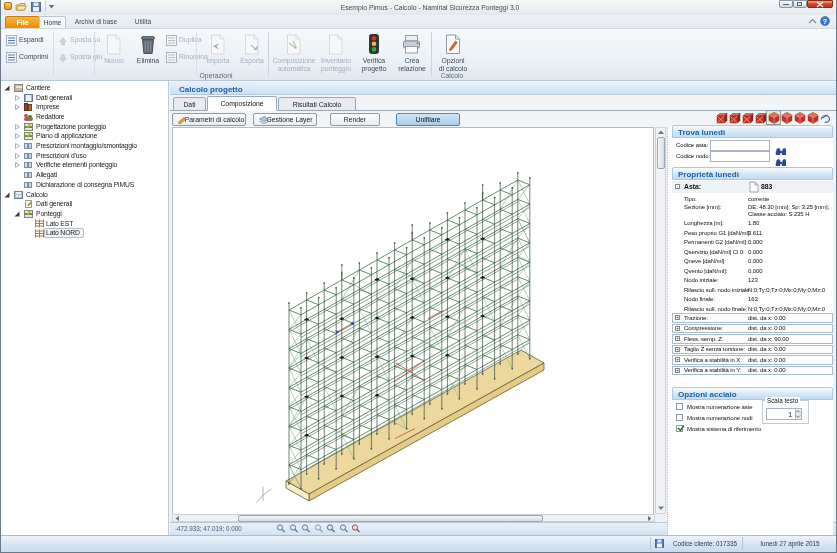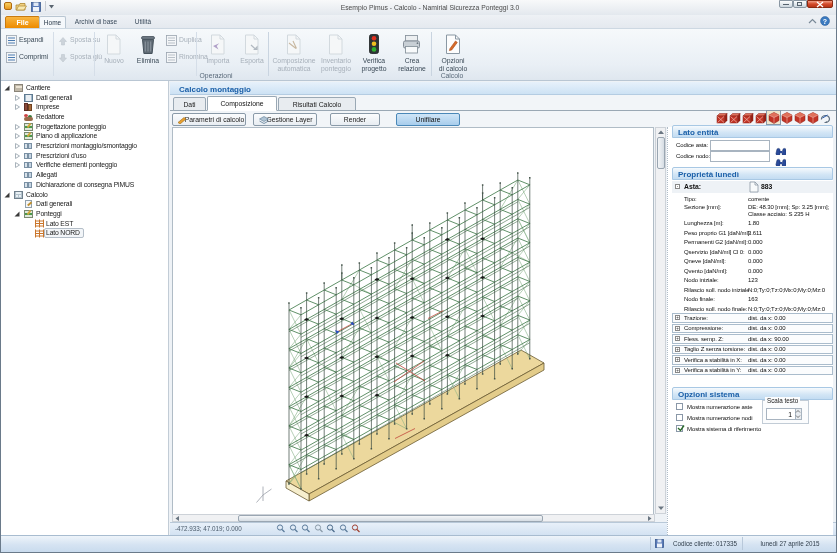--- a/index.html
+++ b/index.html
@@ -248,21 +248,21 @@
 <svg class="abs" style="left:34px;top:219px" width="11" height="9">
     <path d="M1.5 0.5v8M5.5 0.5v8M9.5 0.5v8M1 2h9M1 4.5h9M1 7h9" stroke="#c8742a" stroke-width="1" fill="none"></path>
   </svg>
 <div class="abs" style="left:46px;top:219.5px;font-size:6.8px;letter-spacing:-0.15px;color:#1a1a1a;white-space:nowrap">Lato EST</div>
 <svg class="abs" style="left:34px;top:229px" width="11" height="9">
     <path d="M1.5 0.5v8M5.5 0.5v8M9.5 0.5v8M1 2h9M1 4.5h9M1 7h9" stroke="#c8742a" stroke-width="1" fill="none"></path>
   </svg>
 <div class="abs" style="left:44px;top:227.7px;width:40px;height:10px;background:#f2f5f8;border:1px solid #b4bec8;border-radius:2px"></div>
 <div class="abs" style="left:46px;top:229.2px;font-size:6.8px;letter-spacing:-0.15px;color:#1a1a1a;white-space:nowrap">Lato NORD</div>
 <div class="abs" style="left:170px;top:82px;width:666px;height:13px;background:linear-gradient(#e7f1fb,#cde2f4);border-bottom:1px solid #b4cce2"></div>
-<div class="hdr" style="left:179px;top:84.5px">Calcolo montaggio</div>
+<div class="hdr" style="left:179px;top:84.5px">Calcolo progetto</div>
 <div class="abs" style="left:170px;top:95px;width:666px;height:32px;background:#f2f5f8"></div>
 <div class="abs" style="left:170px;top:110px;width:666px;height:1px;background:#9aa8b4"></div>
 <div class="abs" style="left:173px;top:97px;width:33px;height:14px;background:#e8ecf0;border:1px solid #9aa8b4;border-radius:2px 2px 0 0;font-size:6.8px;text-align:center;line-height:13px;color:#222">Dati</div>
 <div class="abs" style="left:207px;top:95.5px;width:70px;height:15.5px;background:#fff;border:1px solid #9aa8b4;border-bottom:1px solid #fff;border-radius:2px 2px 0 0;font-size:6.8px;text-align:center;line-height:13px;color:#111">Composizione</div>
 <div class="abs" style="left:278px;top:97px;width:78px;height:14px;background:#e8ecf0;border:1px solid #9aa8b4;border-radius:2px 2px 0 0;font-size:6.8px;text-align:center;line-height:13px;color:#222">Risultati Calcolo</div>
 <div class="tbtn" style="left:172px;width:74px"><svg class="abs" style="left:4px;top:2.5px" width="10" height="8">
       <path d="M1 6.5l6-5l2 1.5l-6 5Z" fill="#e8a030" stroke="#a06a10" stroke-width="0.6"></path>
     </svg><span style="margin-left:11px">Parametri di calcolo</span></div>
 <div class="tbtn" style="left:253px;width:64px"><svg class="abs" style="left:5px;top:2.5px" width="10" height="8">
       <path d="M5 0.5l4.5 2.5L5 5.5L0.5 3Z" fill="#b0c4d4" stroke="#5a7a94" stroke-width="0.6"></path>
@@ -379,21 +379,21 @@
 <svg class="abs" style="left:338.5px;top:523.5px" width="10" height="9">
     <circle cx="4" cy="3.5" r="2.6" fill="none" stroke="#5a7a9a" stroke-width="1"></circle>
     <path d="M6 5.5l2.5 2.5" stroke="#5a7a9a" stroke-width="1.2"></path>
   </svg>
 <svg class="abs" style="left:351.0px;top:523.5px" width="10" height="9">
     <circle cx="4" cy="3.5" r="2.6" fill="none" stroke="#a04030" stroke-width="1"></circle>
     <path d="M6 5.5l2.5 2.5" stroke="#a04030" stroke-width="1.2"></path>
   </svg>
 <div class="abs" style="left:667px;top:127px;width:166px;height:408px;background:#fff;border-left:1px dotted #b0bcc8"></div>
 <div class="ghead" style="top:125px"></div>
-<div class="hdr" style="left:678px;top:127.5px">Lato entità</div>
+<div class="hdr" style="left:678px;top:127.5px">Trova lunedì</div>
 <div class="abs pl" style="left:676px;top:142px">Codice asta:</div>
 <div class="abs" style="left:710px;top:139.5px;width:60px;height:11px;background:#fff;border:1px solid #a8b4c0"></div>
 <div class="abs" style="left:775px;top:141px"><svg width="11" height="8">
       <path d="M1 6.5a2 2 0 1 0 4 0l0-3.5a1.6 1.6 0 0 0-3.2 0Z" fill="#2a4a9a" stroke="#16306e" stroke-width="0.6"></path>
       <path d="M7 6.5a2 2 0 1 0 4 0l0-3.5a1.6 1.6 0 0 0-3.2 0Z" fill="#2a4a9a" stroke="#16306e" stroke-width="0.6"></path>
       <path d="M5 4h2v2H5Z" fill="#2a4a9a"></path>
     </svg></div>
 <div class="abs pl" style="left:676px;top:153px">Codice nodo:</div>
 <div class="abs" style="left:710px;top:150.5px;width:60px;height:11px;background:#fff;border:1px solid #a8b4c0"></div>
 <div class="abs" style="left:775px;top:152px"><svg width="11" height="8">
@@ -453,21 +453,21 @@
 <div class="abs pl" style="left:748px;top:346.0px">dist. da x: 0.00</div>
 <div class="abs" style="left:672px;top:355px;width:161px;height:9.5px;background:#fbfcfd;border:1px solid #aabccc"></div>
 <div class="abs" style="left:675px;top:357px;width:5px;height:5px;background:#fff;border:1px solid #888;font-size:4.5px;line-height:4px;text-align:center;color:#333">+</div>
 <div class="abs pl" style="left:684px;top:356.5px">Verifica a stabilità in X:</div>
 <div class="abs pl" style="left:748px;top:356.5px">dist. da x: 0.00</div>
 <div class="abs" style="left:672px;top:365.5px;width:161px;height:9.5px;background:#fbfcfd;border:1px solid #aabccc"></div>
 <div class="abs" style="left:675px;top:367.5px;width:5px;height:5px;background:#fff;border:1px solid #888;font-size:4.5px;line-height:4px;text-align:center;color:#333">+</div>
 <div class="abs pl" style="left:684px;top:367.0px">Verifica a stabilità in Y:</div>
 <div class="abs pl" style="left:748px;top:367.0px">dist. da x: 0.00</div>
 <div class="ghead" style="top:387px"></div>
-<div class="hdr" style="left:678px;top:389.5px">Opzioni sistema</div>
+<div class="hdr" style="left:678px;top:389.5px">Opzioni acciaio</div>
 <div class="abs" style="left:676px;top:403px;width:7px;height:7px;background:#fff;border:1px solid #8a98a8"></div>
 <div class="abs pl" style="left:687px;top:403.5px">Mostra numerazione aste</div>
 <div class="abs" style="left:676px;top:414px;width:7px;height:7px;background:#fff;border:1px solid #8a98a8"></div>
 <div class="abs pl" style="left:687px;top:414.5px">Mostra numerazione nodi</div>
 <div class="abs" style="left:676px;top:425px;width:7px;height:7px;background:#fff;border:1px solid #8a98a8"></div>
 <svg class="abs" style="left:677px;top:424px" width="8" height="8">
     <path d="M1 4l2.5 2.5L7 1.5" fill="none" stroke="#2a6a2a" stroke-width="1.4"></path>
   </svg>
 <div class="abs pl" style="left:687px;top:425.5px">Mostra sistema di riferimento</div>
 <div class="abs" style="left:762px;top:400px;width:47px;height:24px;border:1px solid #c2ccd6;background:#fbfcfd"></div>

